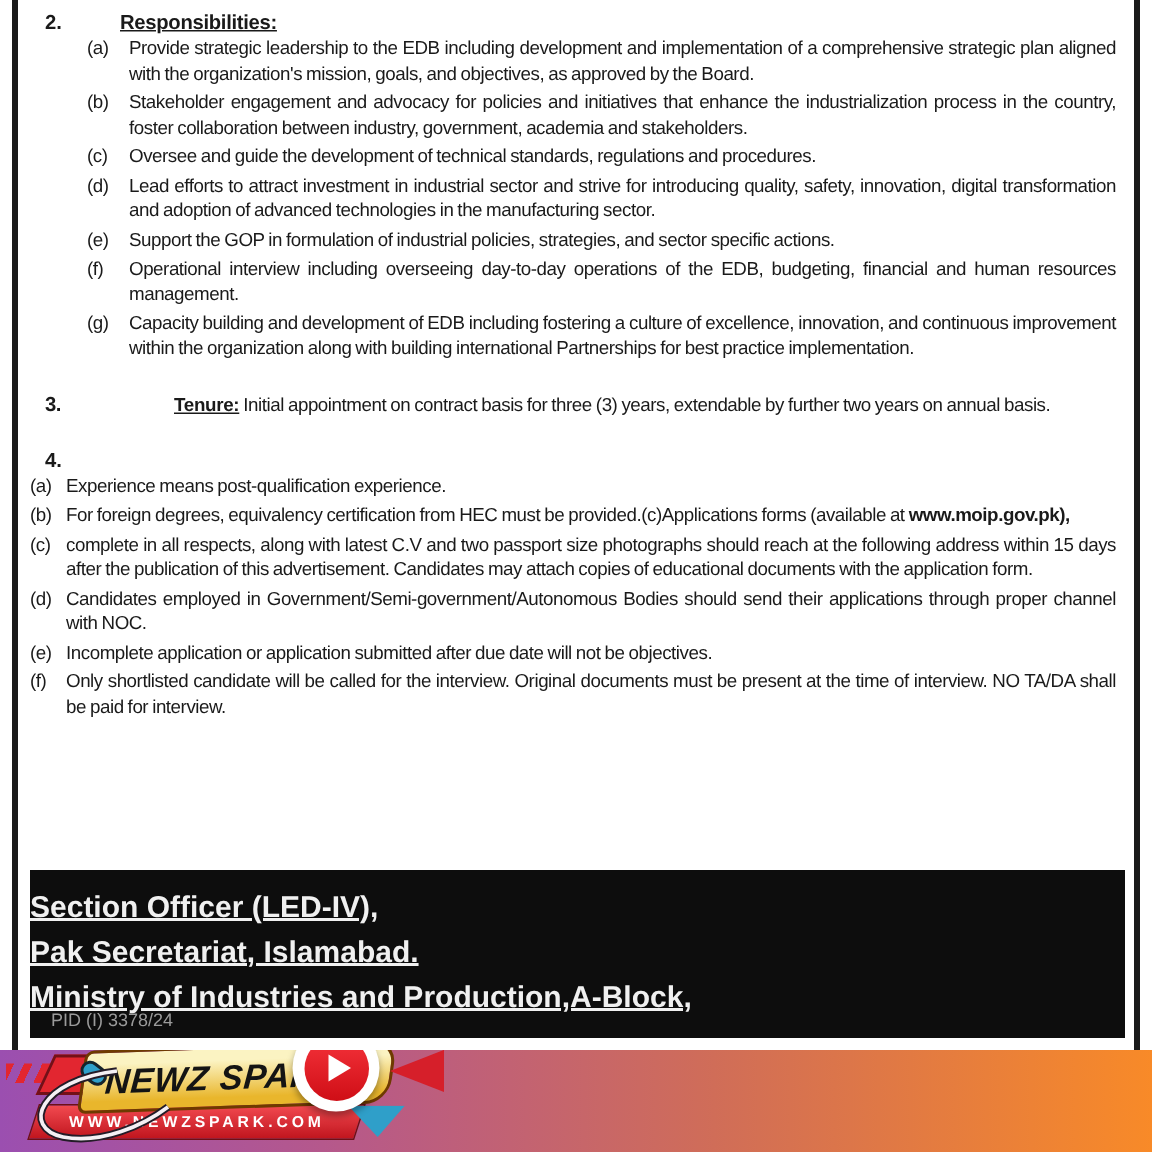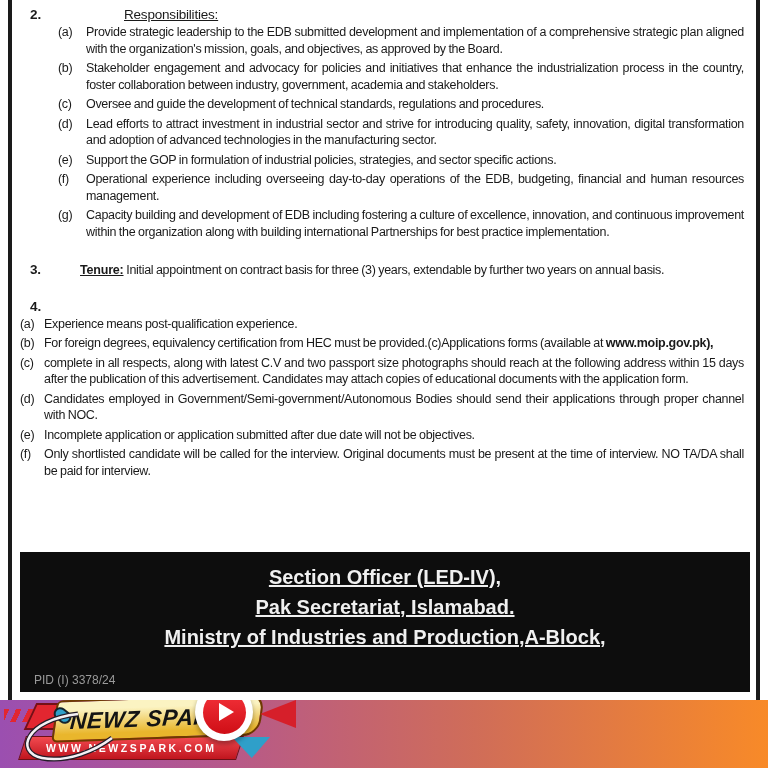--- a/index.html
+++ b/index.html
@@ -11,39 +11,39 @@
   .doc {
     position:absolute; top:0; left:8px; width:752px; height:700px;
     border-left:4px solid #1a1a1a; border-right:4px solid #1a1a1a;
     background:#fff; padding:7px 12px 0 6px;
   }
 
   .txt { font-size:12.5px; line-height:16.5px; letter-spacing:-0.3px; word-spacing:-0.5px; text-align:justify; }
 
   .h-row { display:flex; margin-bottom:2px; }
   .h-num { width:62px; flex:none; font-weight:bold; font-size:13.5px; padding-left:12px; }
-  .h-title { font-weight:normal; font-size:13.5px; text-decoration:underline; letter-spacing:-0.2px;margin-left:44px; }
+  .h-title { font-weight:bold; font-size:13.5px; text-decoration:underline; letter-spacing:-0.2px; }
 
   .it { display:flex; margin-bottom:3px; }
   .it .lb { width:28px; margin-left:40px; flex:none; }
   .it .tx { flex:1; }
 
   .sec3 { display:flex; margin-top:22px; }
-  .sec3 .tx { flex:1; }
+  .sec3 .tx { flex:1;margin-left:36px; }
   .sec3 b u { letter-spacing:-0.2px; }
 
   .sec4 { margin-top:20px; }
   .p-it { display:flex; margin-bottom:3px; }
   .p-it .lb { width:26px; flex:none; padding-left:2px; }
   .p-it .tx { flex:1; }
 
   
   .addr-box {
-    position:absolute; left:8px; right:6px; bottom:8px; height:140px;
-    background:#0d0d0d; color:#f0f0f0; text-align:center; padding-top:10px;
+    position:absolute; left:8px; right:6px; bottom:8px; height:112px;
+    background:#0d0d0d; color:#f0f0f0; text-align:left; padding-top:10px;
   }
   .addr-line { font-weight:bold; font-size:20px; line-height:30px; text-decoration:underline; letter-spacing:0; }
   .pid { position:absolute; left:14px; bottom:5px; color:#9a9a9a; font-size:12px; font-weight:normal; text-decoration:none;margin-top:20px; }
 
   
   .footer {
     position:absolute; left:0; top:700px; width:768px; height:68px;
     background:linear-gradient(90deg,#9b4fb0 0%, #b5588c 28%, #d06d58 62%, #f88a28 100%);
     overflow:hidden;
   }
@@ -84,41 +84,41 @@
 
   <div class="doc">
 
     <div class="h-row">
       <span class="h-num">2.</span>
       <span class="h-title">Responsibilities:</span>
     </div>
 
     <div class="it txt">
       <span class="lb">(a)</span>
-      <span class="tx">Provide strategic leadership to the EDB submitted development and implementation of a comprehensive strategic plan aligned with the organization's mission, goals, and objectives, as approved by the Board.</span>
+      <span class="tx">Provide strategic leadership to the EDB including development and implementation of a comprehensive strategic plan aligned with the organization's mission, goals, and objectives, as approved by the Board.</span>
     </div>
     <div class="it txt">
       <span class="lb">(b)</span>
       <span class="tx">Stakeholder engagement and advocacy for policies and initiatives that enhance the industrialization process in the country, foster collaboration between industry, government, academia and stakeholders.</span>
     </div>
     <div class="it txt">
       <span class="lb">(c)</span>
       <span class="tx">Oversee and guide the development of technical standards, regulations and procedures.</span>
     </div>
     <div class="it txt">
       <span class="lb">(d)</span>
       <span class="tx">Lead efforts to attract investment in industrial sector and strive for introducing quality, safety, innovation, digital transformation and adoption of advanced technologies in the manufacturing sector.</span>
     </div>
     <div class="it txt">
       <span class="lb">(e)</span>
       <span class="tx">Support the GOP in formulation of industrial policies, strategies, and sector specific actions.</span>
     </div>
     <div class="it txt">
       <span class="lb">(f)</span>
-      <span class="tx">Operational experience including overseeing day-to-day operations of the EDB, budgeting, financial and human resources management.</span>
+      <span class="tx">Operational interview including overseeing day-to-day operations of the EDB, budgeting, financial and human resources management.</span>
     </div>
     <div class="it txt">
       <span class="lb">(g)</span>
       <span class="tx">Capacity building and development of EDB including fostering a culture of excellence, innovation, and continuous improvement within the organization along with building international Partnerships for best practice implementation.</span>
     </div>
 
     <div class="sec3 txt">
       <span class="h-num">3.</span>
       <span class="tx"><b><u>Tenure:</u></b> <span>Initial appointment on contract basis for three (3) years, extendable by further two years on annual basis.</span></span>
     </div>

